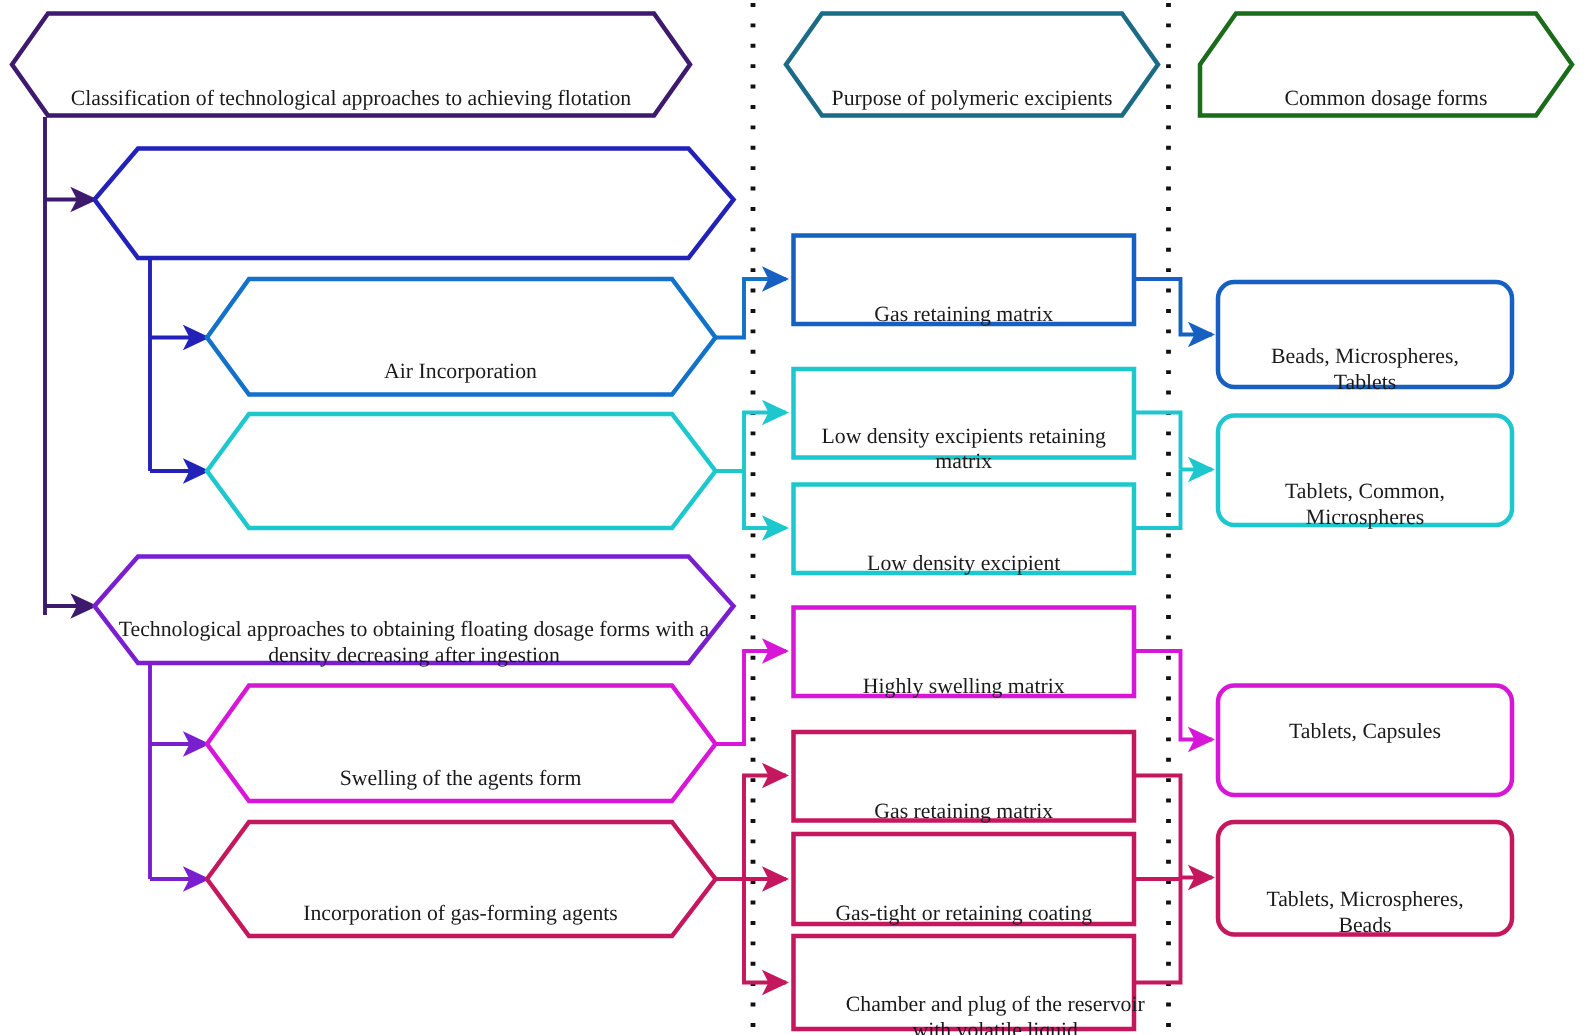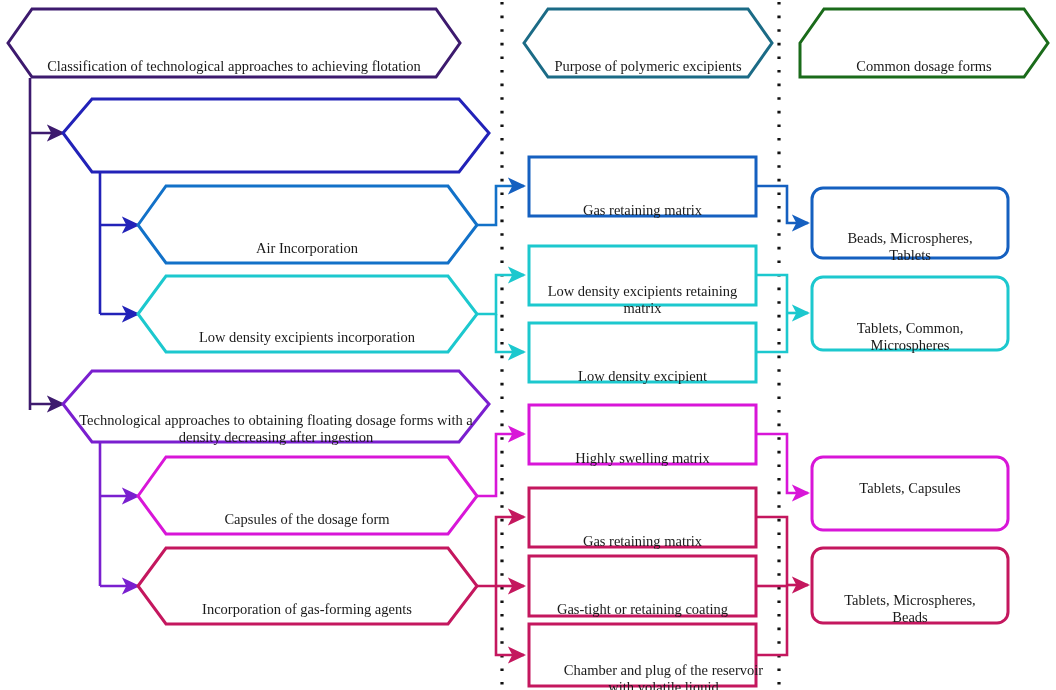--- a/index.html
+++ b/index.html
@@ -117,22 +117,21 @@
   </svg>
 
   <div class="lbl f15" style="left:32px;top:28px;width:404px;height:30px;">Classification of technological approaches to achieving flotation</div>
 
   <div class="lbl f15" style="left:548px;top:28px;width:200px;height:30px;">Purpose of polymeric excipients</div>
   <div class="lbl f15" style="left:824px;top:28px;width:200px;height:30px;">Common dosage forms</div>
 
   <div class="lbl f15" style="left:78px;top:386px;width:396px;height:38px;">Technological approaches to obtaining floating dosage forms with a density decreasing after ingestion</div>
 
   <div class="lbl f15" style="left:166px;top:211px;width:282px;height:28px;text-align:center;">Air Incorporation</div>
-  <div class="lbl f15" style="left:166px;top:300px;width:282px;height:28px;">Low density excipients incorporation</div>
-  <div class="lbl f15" style="left:166px;top:482px;width:282px;height:28px;">Capsules of the dosage form</div>
+  <div class="lbl f15" style="left:166px;top:482px;width:282px;height:28px;">Swelling of the agents form</div>
   <div class="lbl f15" style="left:166px;top:572px;width:282px;height:28px;">Incorporation of gas-forming agents</div>
 
   <div class="lbl f15" style="left:535px;top:172px;width:215px;height:30px;">Gas retaining matrix</div>
   <div class="lbl f15" style="left:533px;top:256px;width:219px;height:40px;">Low density excipients retaining matrix</div>
   <div class="lbl f15" style="left:535px;top:338px;width:215px;height:30px;">Low density excipient</div>
   <div class="lbl f15" style="left:535px;top:420px;width:215px;height:30px;">Highly swelling matrix</div>
   <div class="lbl f15" style="left:535px;top:503px;width:215px;height:30px;">Gas retaining matrix</div>
   <div class="lbl f15" style="left:533px;top:571px;width:219px;height:30px;">Gas-tight or retaining coating</div>
   <div class="lbl f15" style="left:531px;top:635px;width:223px;height:40px;padding-left:21px;">Chamber and plug of the reservoir with volatile liquid</div>
 

